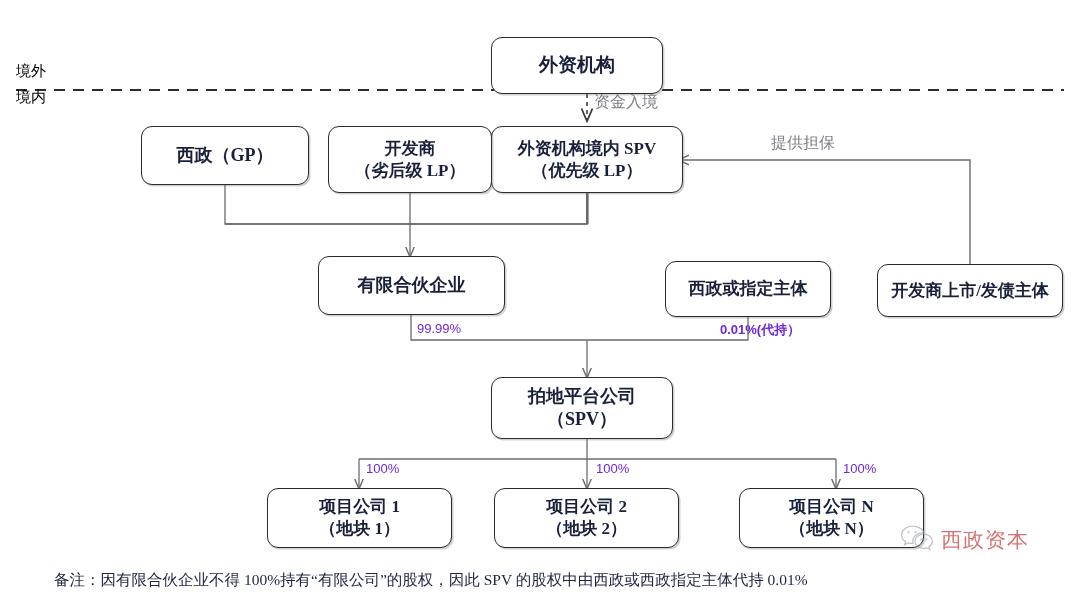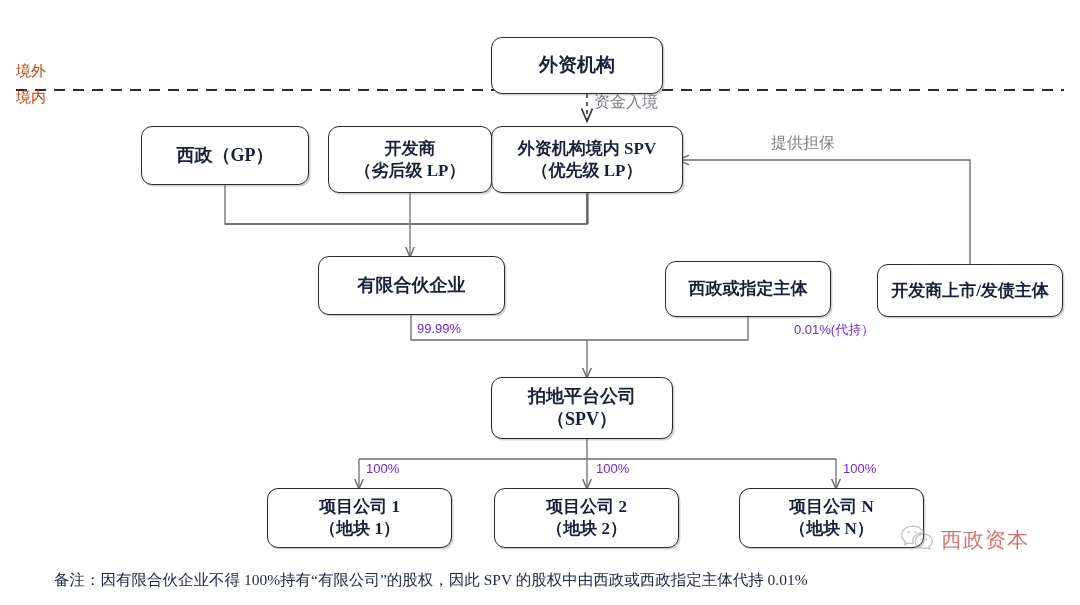--- a/index.html
+++ b/index.html
@@ -49,21 +49,21 @@
     position: absolute;
     white-space: nowrap;
     color: #3a3a46;
     font-weight: normal;
   }
   .edge-label.gray {
     color: #7d7d85;
   }
   .boundary-label {
     position: absolute;
-    color: #c2410c;
+    color: #000000;
     font-size: 15px;
     line-height: 1.05;
     white-space: nowrap;
   }
   .footnote {
     position: absolute;
     left: 54px;
     top: 570px;
     width: 980px;
     font-size: 15.5px;
@@ -195,21 +195,21 @@
     <span class="l1">项目公司 N</span>
     <span class="l2">（地块 N）</span>
   </div>
 
   <div class="edge-label gray" style="left:594px; top:92px; font-size:16px;">资金入境</div>
 
   <div class="edge-label gray" style="left:771px; top:133px; font-size:16px;">提供担保</div>
 
   <div class="edge-label pct" style="left:417px; top:321px;">99.99%</div>
 
-  <div class="edge-label pct" style="left:794px; top:321px;">0.01%(代持）</div>
+  <div class="edge-label pct" style="left:720px; top:321px;font-weight:bold;">0.01%(代持）</div>
 
   <div class="edge-label pct" style="left:366px; top:461px;">100%</div>
 
   <div class="edge-label pct" style="left:596px; top:461px;">100%</div>
 
   <div class="edge-label pct" style="left:843px; top:461px;">100%</div>
 
   <div class="footnote">备注：因有限合伙企业不得 100%持有“有限公司”的股权，因此 SPV 的股权中由西政或西政指定主体代持 0.01%</div>
 
   <div class="watermark">

